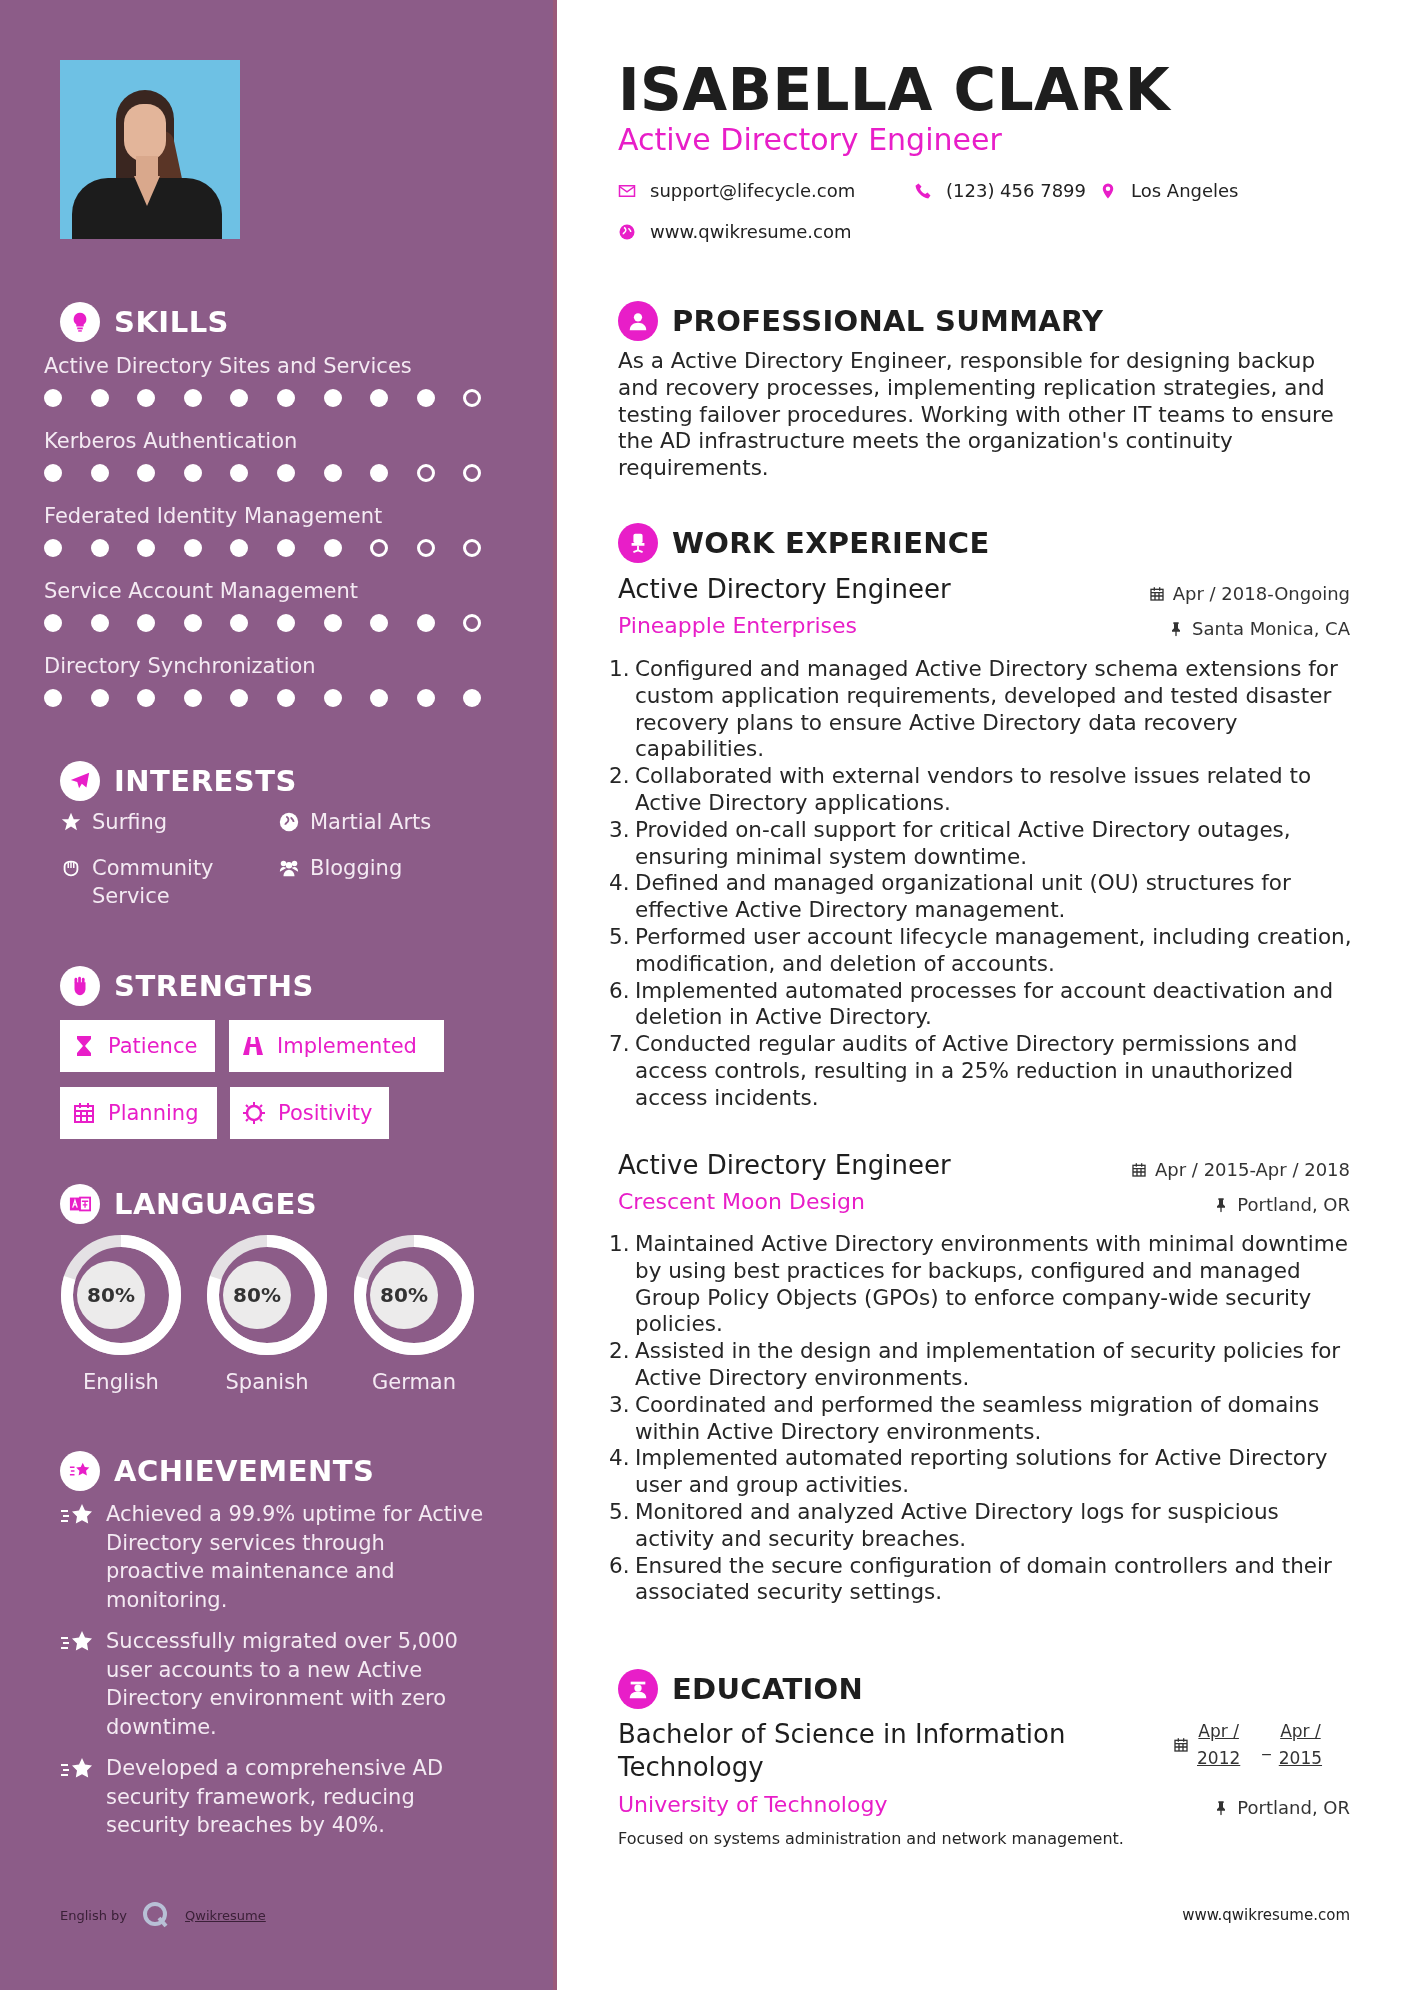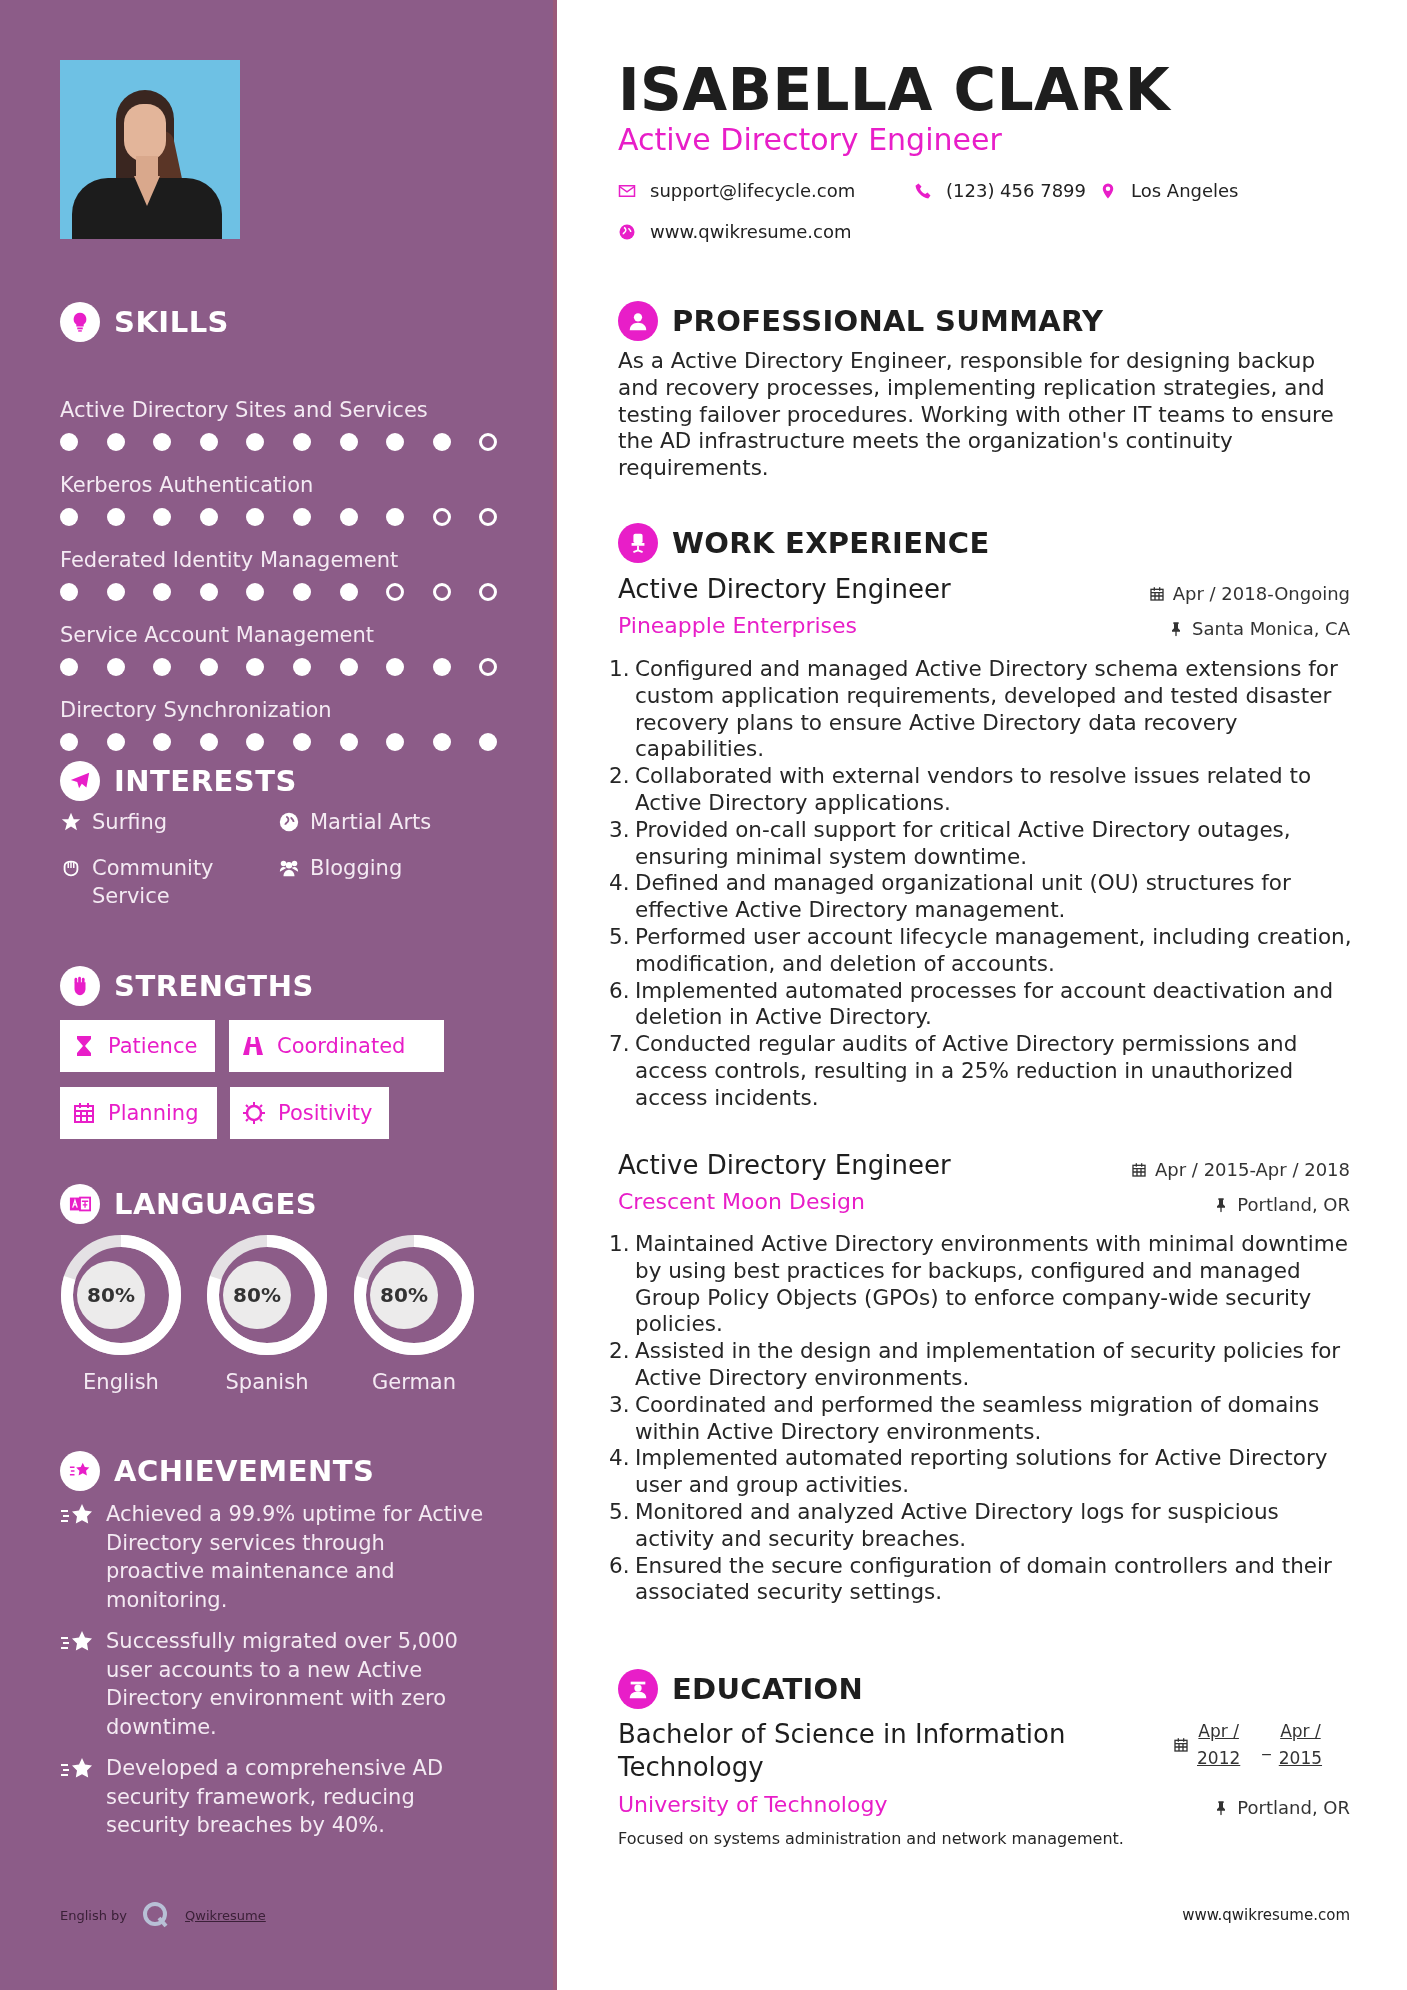--- a/index.html
+++ b/index.html
@@ -30,21 +30,21 @@
     position: absolute; left: 60px; display: flex; align-items: center; gap: 14px;
     font-family: "DejaVu Sans", sans-serif; font-weight: bold; font-size: 29px;
     letter-spacing: 0.5px; color: #ffffff;
   }
   .sec-icon {
     width: 40px; height: 40px; border-radius: 50%; background: #ffffff;
     display: flex; align-items: center; justify-content: center; flex: none;
   }
   .sec-icon svg { width: 22px; height: 22px; }
 
-  .skill { position: absolute; left: 60px; width: 460px; margin-top: 44px; }
+  .skill { position: absolute; left: 44px; width: 460px; }
   .skill-label { font-size: 21px; color: #f4eaf3; white-space: nowrap; height: 30px; line-height: 30px; }
   .dots { display: flex; gap: 0; margin-top: 8px; }
   .dot { width: 18px; height: 18px; border-radius: 50%; margin-right: 28.6px; flex: none; }
   .dot.on { background: #ffffff; }
   .dot.off { border: 3px solid #ffffff; background: transparent; }
 
   .interests { position: absolute; left: 60px; top: 808px; width: 460px; }
   .interest { position: absolute; display: flex; align-items: flex-start; gap: 10px; font-size: 21px; color: #f4eaf3; line-height: 28px; }
   .interest svg { width: 22px; height: 22px; margin-top: 3px; flex: none; }
 
@@ -261,21 +261,21 @@
       <svg viewBox="0 0 24 24">
           <path d="M5 2h14v3l-6 7 6 7v3H5v-3l6-7-6-7z" fill="#e81ec8"></path>
         </svg>
       <span>Patience</span>
     </div>
     <div class="strength" style="left:169px;top:0;width:215px">
       <svg viewBox="0 0 24 24">
           <path d="M7 3h3l-2 18H2zM14 3h3l5 18h-6z" fill="#e81ec8"></path>
           <rect x="8" y="10" width="8" height="3" fill="#e81ec8"></rect>
         </svg>
-      <span>Coordinated</span>
+      <span>Implemented</span>
     </div>
     <div class="strength" style="left:0;top:67px;width:157px">
       <svg viewBox="0 0 24 24">
           <rect x="3" y="5" width="18" height="16" fill="none" stroke="#e81ec8" stroke-width="2"></rect>
           <path d="M3 10h18M9 10v11M15 10v11M3 15h18M8 2v5M16 2v5" stroke="#e81ec8" stroke-width="2"></path>
         </svg>
       <span>Planning</span>
     </div>
     <div class="strength" style="left:170px;top:67px;width:159px">
       <svg viewBox="0 0 24 24">

